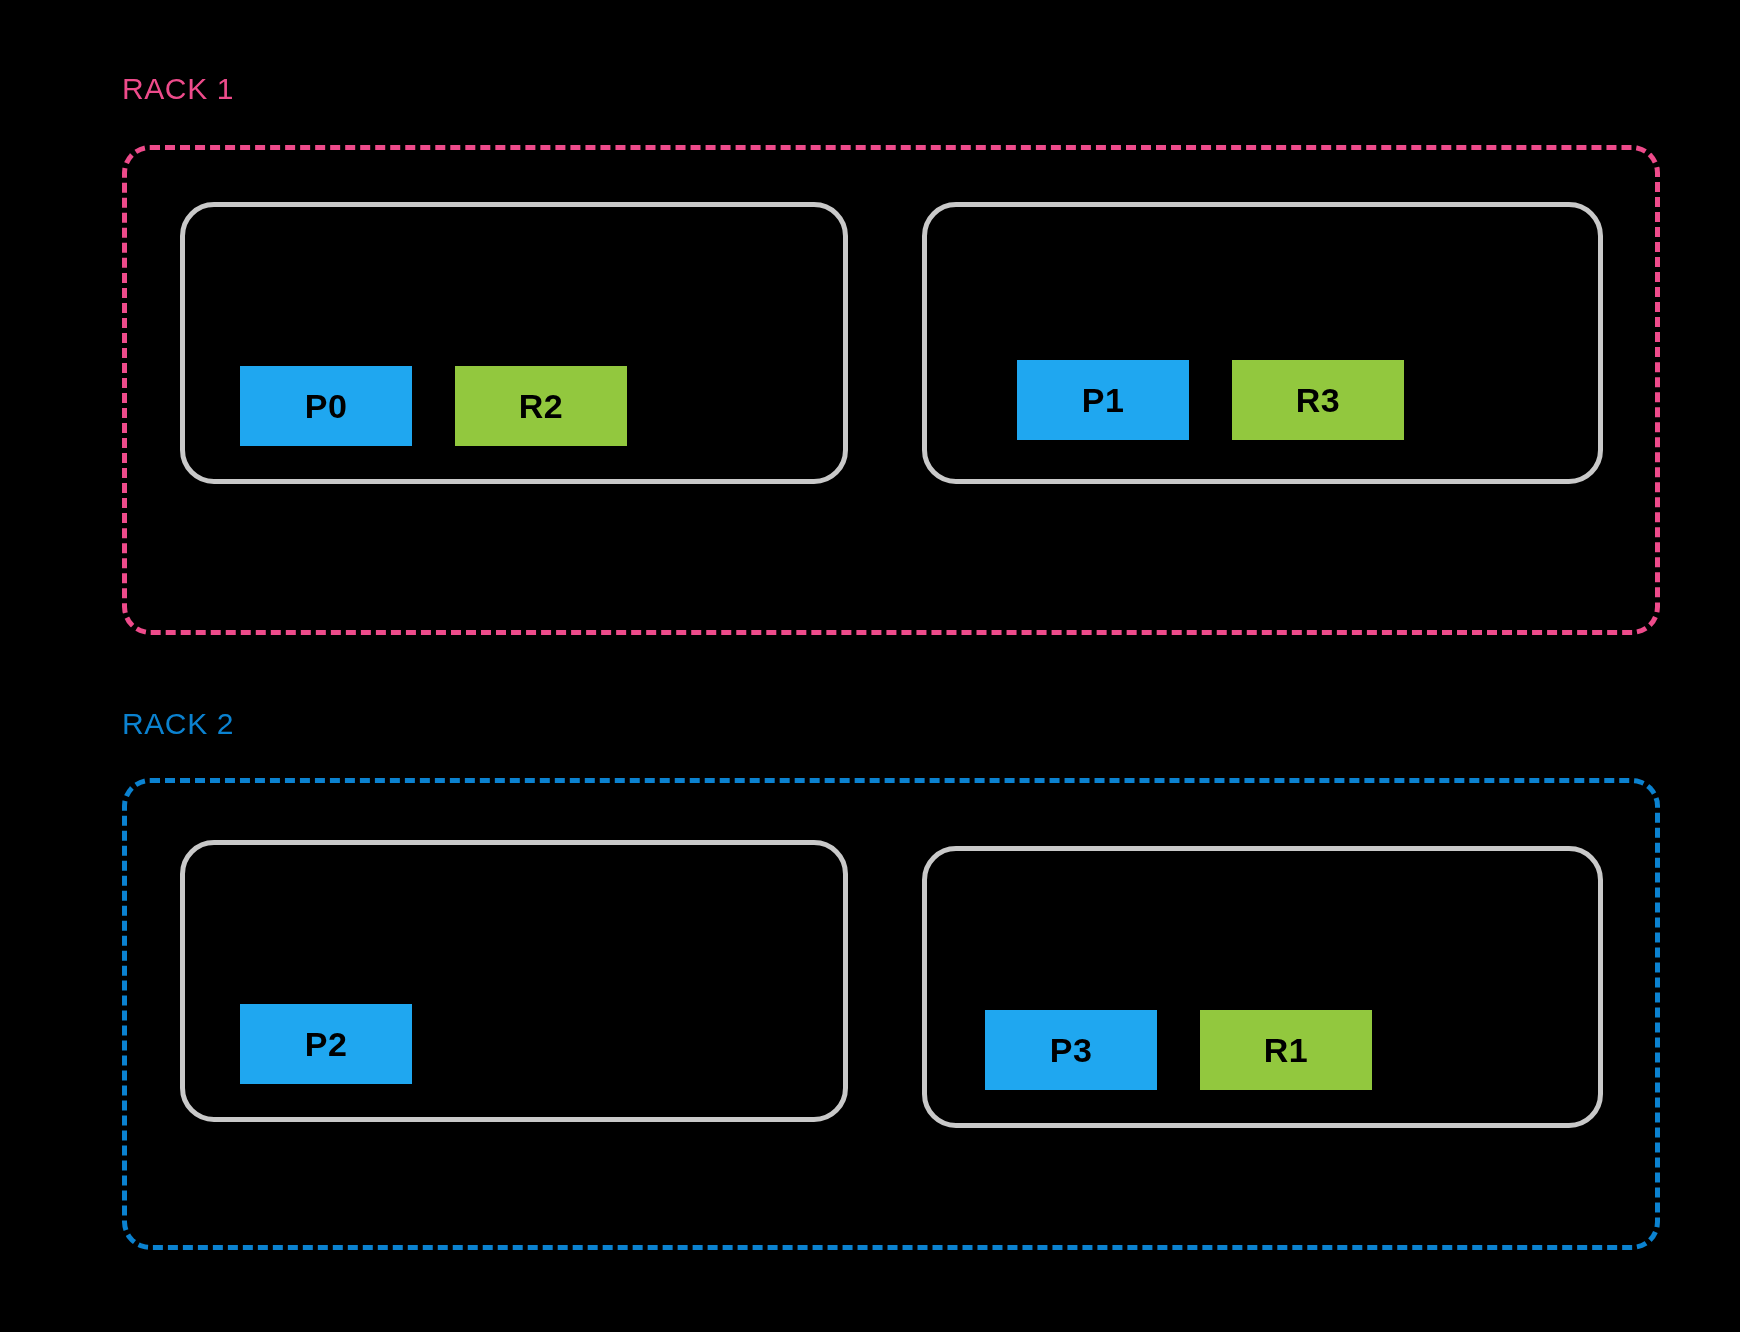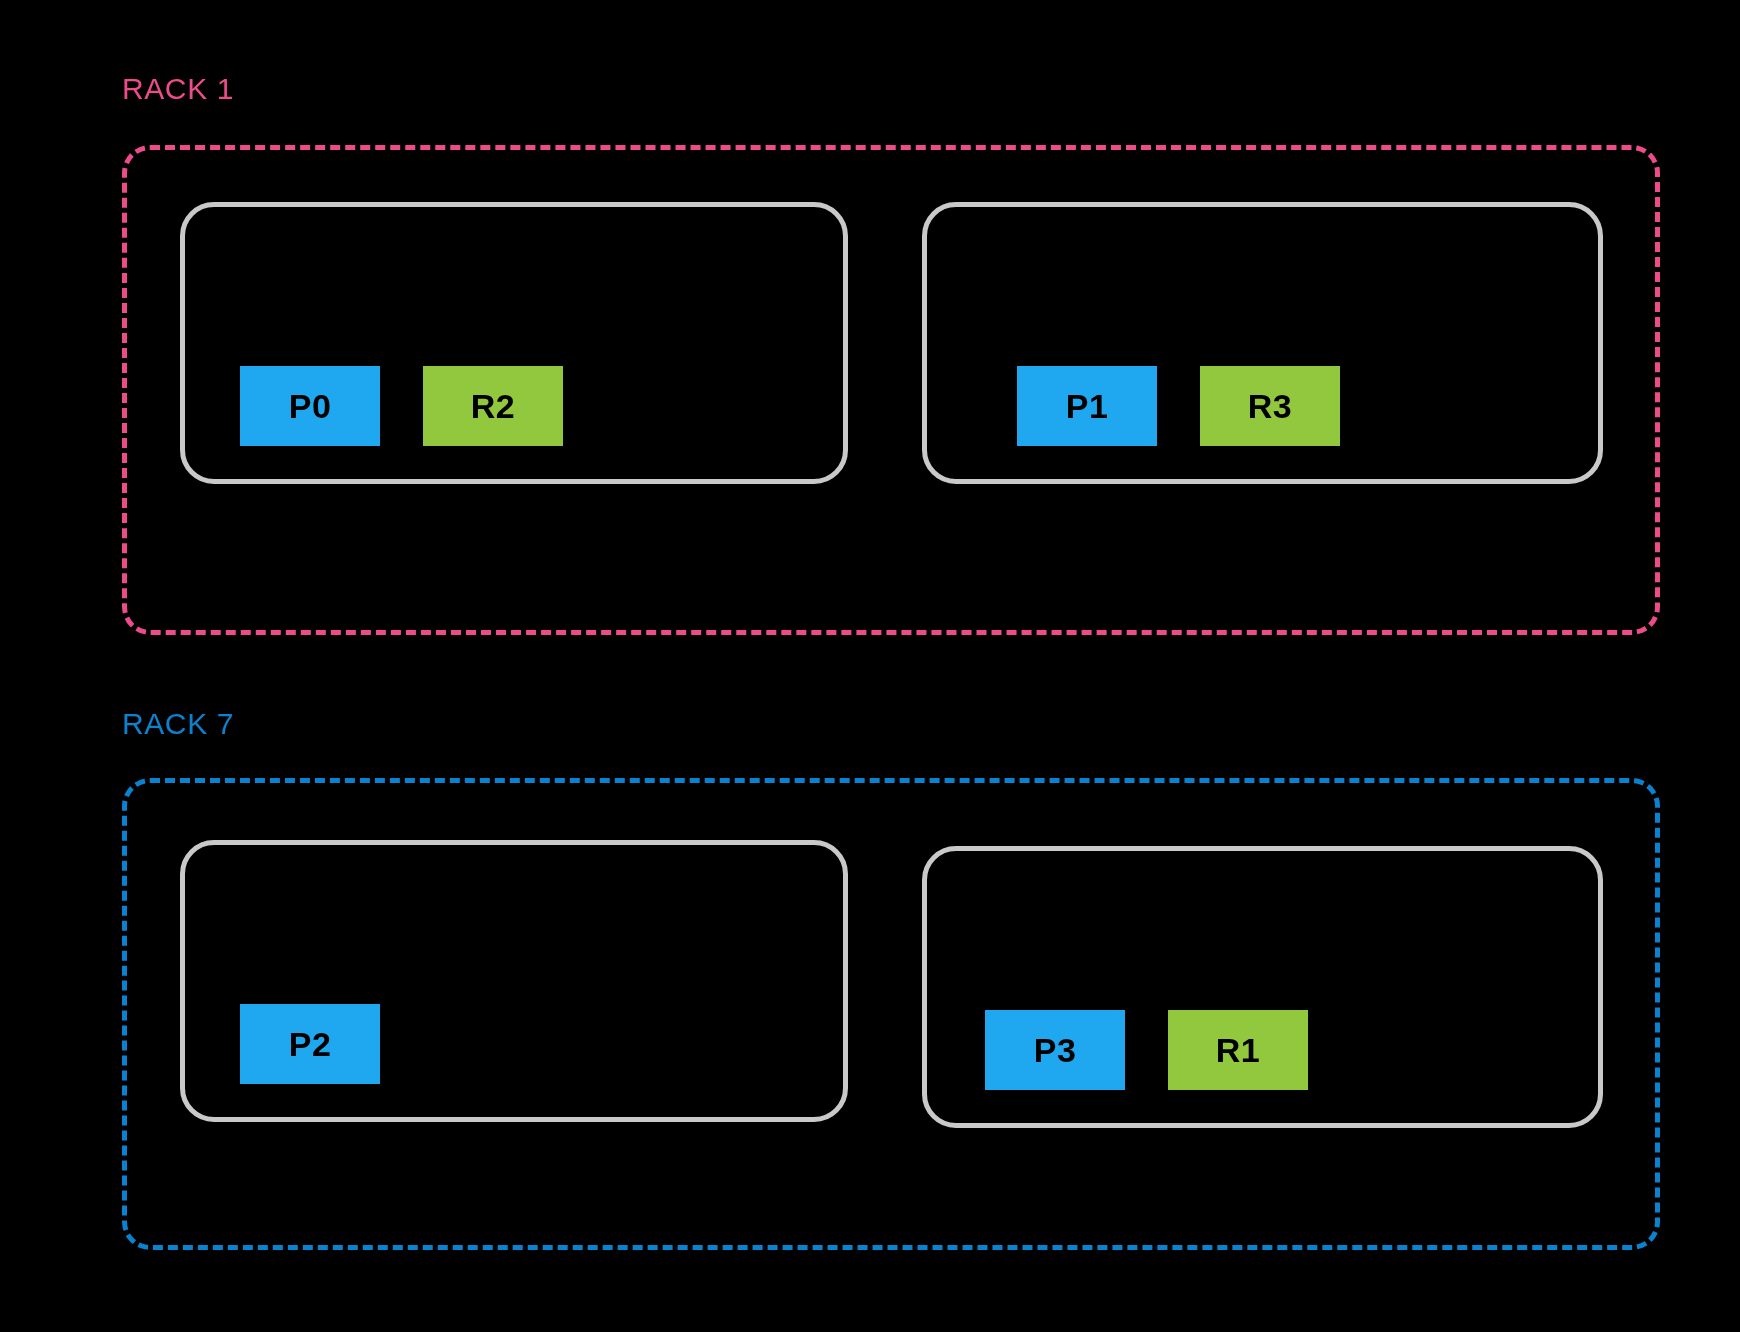--- a/index.html
+++ b/index.html
@@ -64,21 +64,21 @@
   
   .chips {
     position: absolute;
     display: flex;
     flex-direction: row;
     align-items: center;
     gap: 43px;
   }
 
   .chip {
-    width: 140px;
+    width: 172px;
     height: 80px;
     display: flex;
     align-items: center;
     justify-content: center;
     font-size: 34px;
     font-weight: 700;
     color: #000000;
     letter-spacing: 0.5px;
     line-height: 1;
   }
@@ -98,32 +98,32 @@
     <div class="rack-box" style="top:145px; height:490px; border-color:#EE4B8B;">
 
       <div class="node" style="left:53px; top:52px; width:668px; height:282px;">
         <div class="chips" style="left:55px; top:159px;">
           <div class="chip partition">P0</div>
           <div class="chip replica">R2</div>
         </div>
       </div>
 
       <div class="node" style="left:795px; top:52px; width:681px; height:282px;">
-        <div class="chips" style="left:58px; top:159px;padding-left:32px;">
+        <div class="chips" style="left:58px; top:153px;padding-left:32px;">
           <div class="chip partition">P1</div>
           <div class="chip replica">R3</div>
         </div>
       </div>
 
     </div>
   </div>
 
   <div class="rack" style="top:633px;">
 
-    <div class="rack-label" style="top:76px; color:#0B82D0;">RACK 7</div>
+    <div class="rack-label" style="top:76px; color:#0B82D0;">RACK 2</div>
 
     <div class="rack-box" style="top:145px; height:472px; border-color:#0B82D0;">
 
       <div class="node" style="left:53px; top:57px; width:668px; height:282px;">
         <div class="chips" style="left:55px; top:159px;flex-direction:column;">
           <div class="chip partition">P2</div>
         </div>
       </div>
 
       <div class="node" style="left:795px; top:63px; width:681px; height:282px;">

